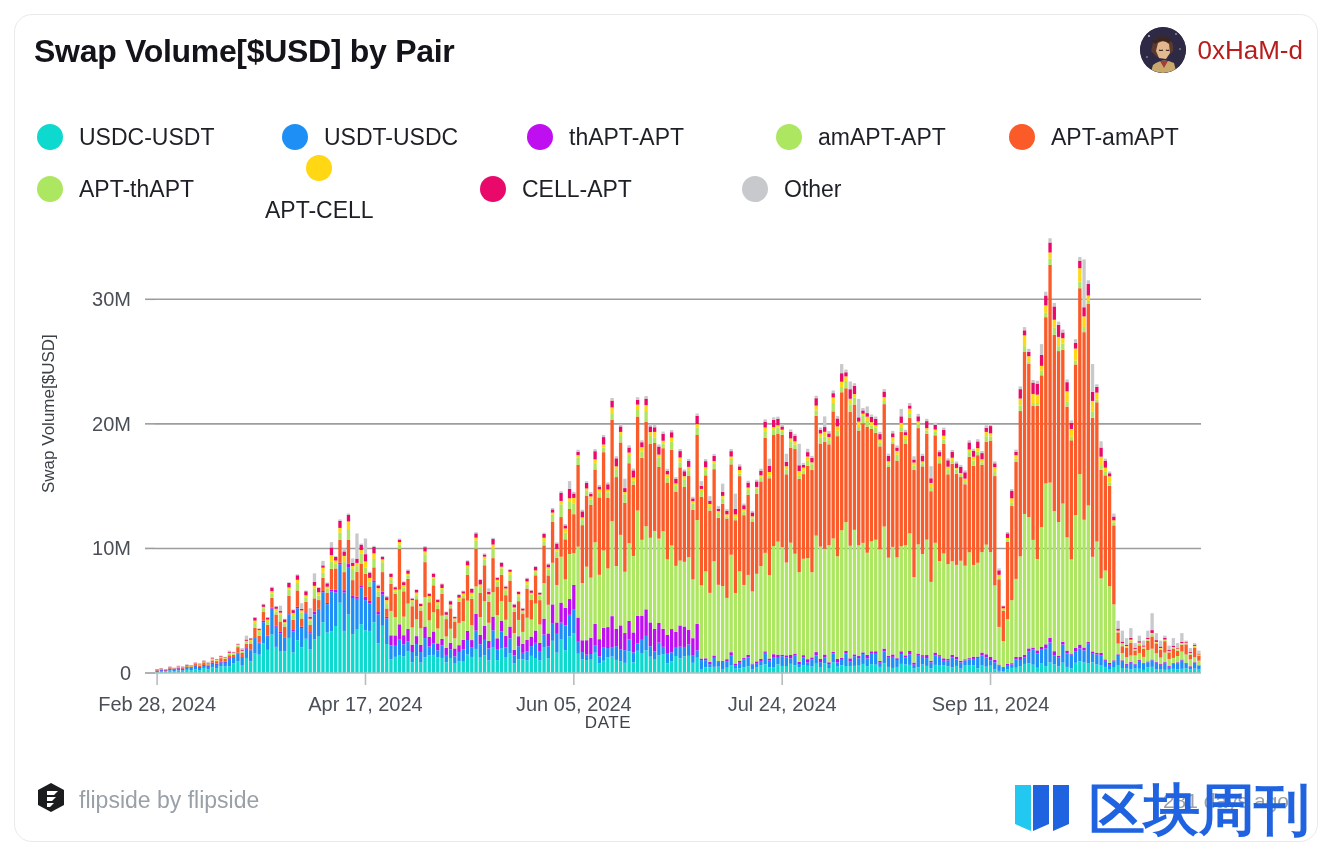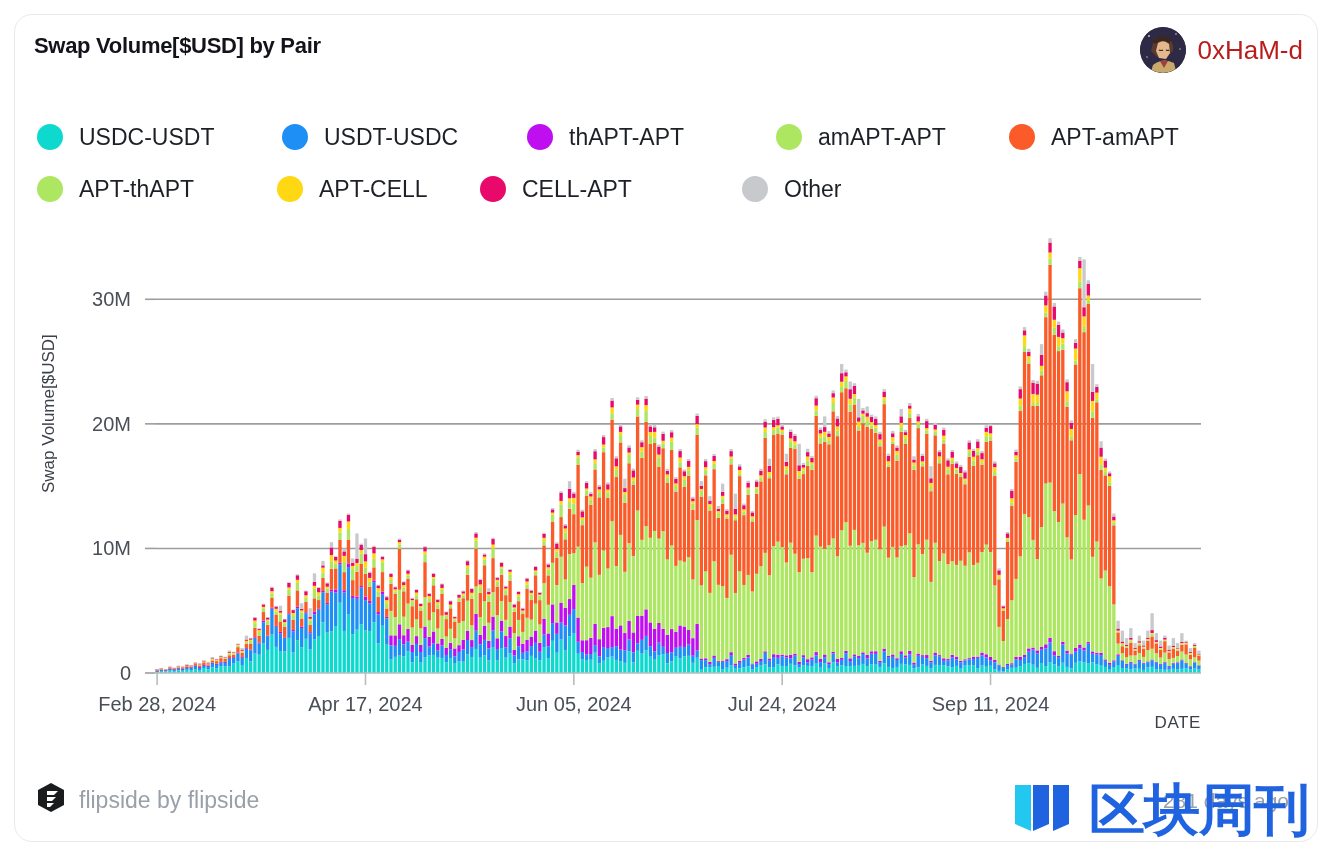--- a/index.html
+++ b/index.html
@@ -20,21 +20,21 @@
     overflow: hidden;
   }
   
   #header {
     position: absolute; left: 0; top: 0;
     width: 100%; height: 78px;
   }
   #chart-title {
     position: absolute;
     left: 19px; top: 18px;
-    font-size: 22px;
+    font-size: 32px;
     font-weight: 700;
     color: #12141a;
     letter-spacing: -0.3px;
     white-space: nowrap;
   }
   #user-badge {
     position: absolute;
     right: 14px; top: 12px;
     display: flex;
     align-items: center;
@@ -92,21 +92,21 @@
     transform: rotate(-90deg);
     transform-origin: 0 0;
     font-size: 17px;
     color: #3d4148;
     white-space: nowrap;
   }
   #x-axis-title {
     position: absolute;
     left: 0; top: 498px;
     width: 1186px;
-    text-align: right;
+    text-align: center;
     font-size: 17px;
     letter-spacing: 0.6px;
     color: #3d4148;
   }
   #plot-svg { position: absolute; left: 0; top: 0; }
   .tick-label-y {
     font-size: 20px;
     fill: #4a4f57;
     text-anchor: end;
     font-family: "Liberation Sans", sans-serif;
@@ -215,21 +215,21 @@
         <div class="legend-item" style="position: absolute; left: 972px;">
           <span class="legend-dot" style="background: rgb(250, 91, 40);"></span>
           <span class="legend-label">APT-amAPT</span>
         </div>
       </div>
       <div class="legend-row" style="position: relative;">
         <div class="legend-item" style="position: absolute; left: 0px;">
           <span class="legend-dot" style="background: rgb(173, 230, 97);"></span>
           <span class="legend-label">APT-thAPT</span>
         </div>
-        <div class="legend-item" style="position: absolute; left: 240px;">
+        <div class="legend-item" style="position: absolute; left: 228px; flex-direction: column;">
           <span class="legend-dot" style="background: rgb(255, 215, 18);"></span>
           <span class="legend-label">APT-CELL</span>
         </div>
         <div class="legend-item" style="position: absolute; left: 443px;">
           <span class="legend-dot" style="background: rgb(232, 9, 107);"></span>
           <span class="legend-label">CELL-APT</span>
         </div>
         <div class="legend-item" style="position: absolute; left: 705px;">
           <span class="legend-dot" style="background: rgb(199, 201, 204);"></span>
           <span class="legend-label">Other</span>

